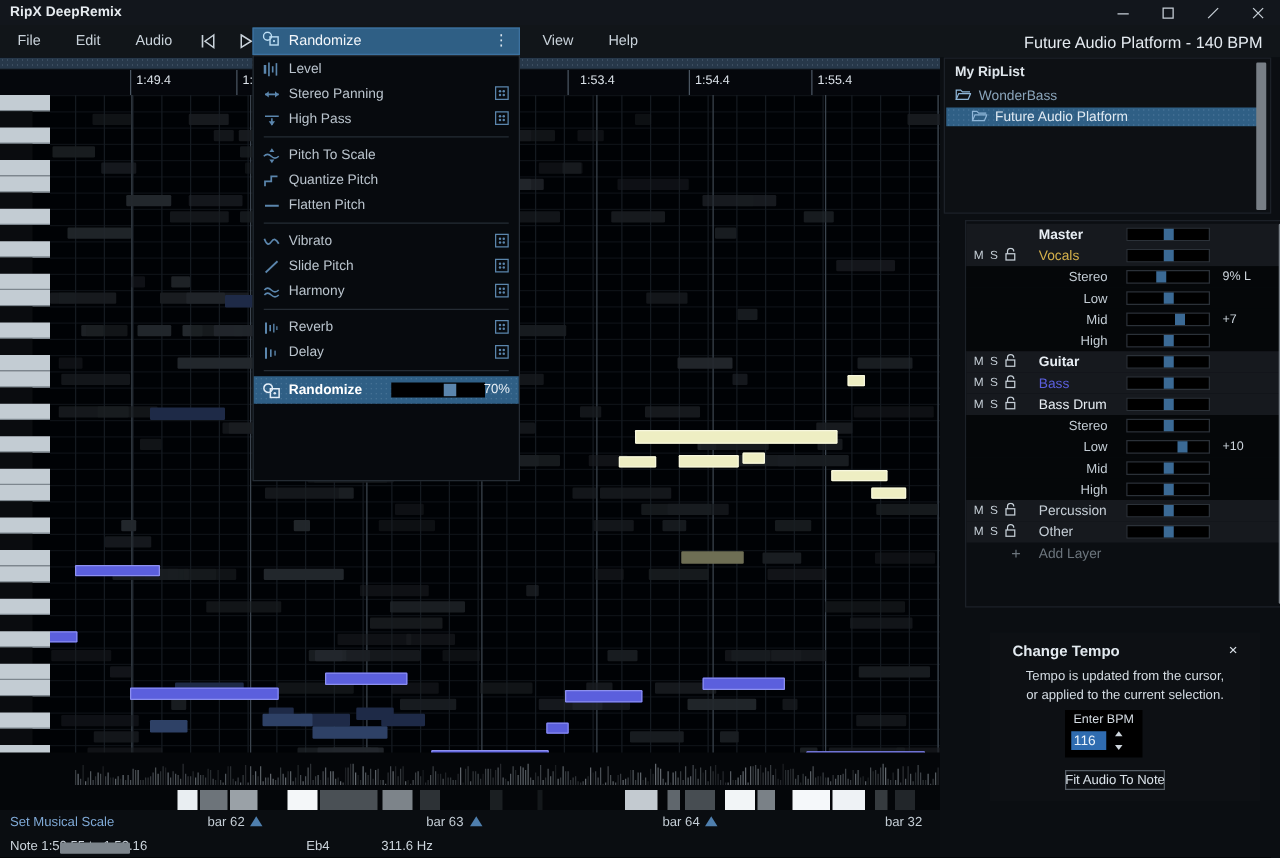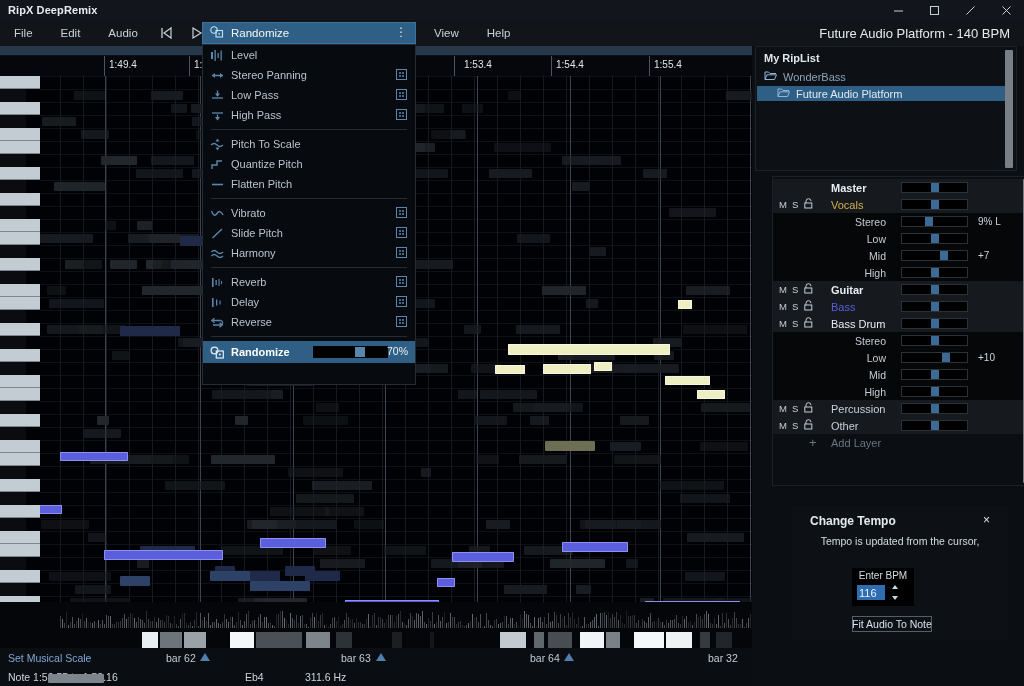--- a/index.html
+++ b/index.html
@@ -1167,20 +1167,21 @@
           </div>
         </div>
       <div class="mixer-scroll"></div>
     </div>
 
     <div class="tempo">
       <div class="tempo-title">Change Tempo</div>
       <div class="tempo-close">×</div>
       <div class="tempo-desc">
         <div>Tempo is updated from the cursor,</div>
+        <div>or applied to the current selection.</div>
       </div>
       <div class="bpmbox">
         <div class="bpmlabel">Enter BPM</div>
         <div class="bpminput">116</div>
         <div class="spin">
           <svg width="8" height="6" viewBox="0 0 8 6">
               <path d="M4 1 L7 5 L1 5 Z" fill="#cfd7de"></path>
             </svg>
           <svg width="8" height="6" viewBox="0 0 8 6">
               <path d="M4 5 L1 1 L7 1 Z" fill="#cfd7de"></path>
@@ -1217,38 +1218,20 @@
             <i></i>
             <i></i>
             <i></i>
             <i></i>
           </span>
         </span>
       </div>
       <div class="mrow">
         <span class="mi">
           <svg width="15" height="13" viewBox="0 0 15 13">
-            <line x1="2" y1="9" x2="13" y2="9" stroke="#5b86ad" stroke-width="1.3"></line>
-            <line x1="7.5" y1="1.5" x2="7.5" y2="7" stroke="#5b86ad" stroke-width="1.3"></line>
-            <path d="M7.5 7.8 L5 4.5 L10 4.5 Z" fill="#5b86ad"></path>
-          </svg>
-        </span>
-        <span class="mlabel">Low Pass</span>
-        <span class="mbadge">
-          <span class="dotgrid">
-            <i></i>
-            <i></i>
-            <i></i>
-            <i></i>
-          </span>
-        </span>
-      </div>
-      <div class="mrow">
-        <span class="mi">
-          <svg width="15" height="13" viewBox="0 0 15 13">
             <line x1="2" y1="4" x2="13" y2="4" stroke="#5b86ad" stroke-width="1.3"></line>
             <line x1="7.5" y1="5.5" x2="7.5" y2="11" stroke="#5b86ad" stroke-width="1.3"></line>
             <path d="M7.5 11.5 L5 8 L10 8 Z" fill="#5b86ad"></path>
           </svg>
         </span>
         <span class="mlabel">High Pass</span>
         <span class="mbadge">
           <span class="dotgrid">
             <i></i>
             <i></i>
@@ -1365,38 +1348,20 @@
         <span class="mlabel">Delay</span>
         <span class="mbadge">
           <span class="dotgrid">
             <i></i>
             <i></i>
             <i></i>
             <i></i>
           </span>
         </span>
       </div>
-      <div class="mrow">
-        <span class="mi">
-          <svg width="15" height="13" viewBox="0 0 15 13">
-            <path d="M3 4.5 L11 4.5 A2.4 2.4 0 0 1 11 9 L3 9" fill="none" stroke="#5b86ad" stroke-width="1.3"></path>
-            <path d="M4.5 2.3 L1.8 4.5 L4.5 6.7" fill="none" stroke="#5b86ad" stroke-width="1.3"></path>
-            <path d="M9.5 6.8 L12.2 9 L9.5 11.2" fill="none" stroke="#5b86ad" stroke-width="1.3"></path>
-          </svg>
-        </span>
-        <span class="mlabel">Reverse</span>
-        <span class="mbadge">
-          <span class="dotgrid">
-            <i></i>
-            <i></i>
-            <i></i>
-            <i></i>
-          </span>
-        </span>
-      </div>
       <div class="msep"></div>
       <div class="mrow active" style="height: 22px;">
         <span class="mi">
           <svg width="15" height="13" viewBox="0 0 15 13">
             <circle cx="4.5" cy="4.5" r="3.4" fill="none" stroke="#e4eef7" stroke-width="1.2"></circle>
             <rect x="6.3" y="5" width="7" height="7" fill="none" stroke="#e4eef7" stroke-width="1.2"></rect>
             <circle cx="9.8" cy="8.5" r="1" fill="#e4eef7"></circle>
           </svg>
         </span>
         <span class="mlabel">Randomize</span>

